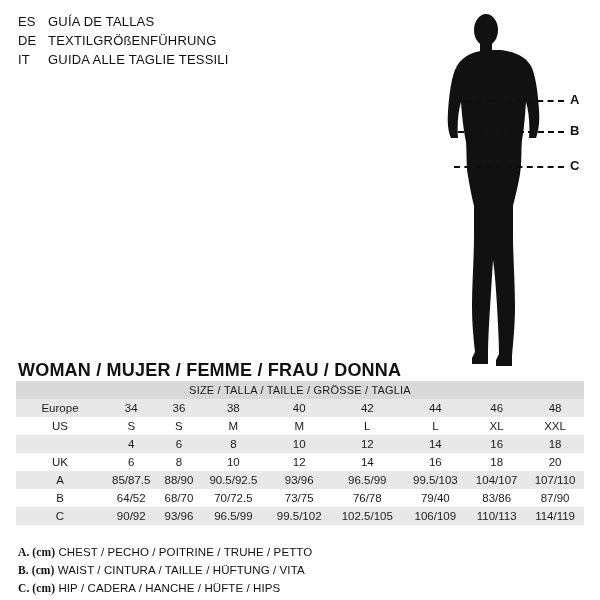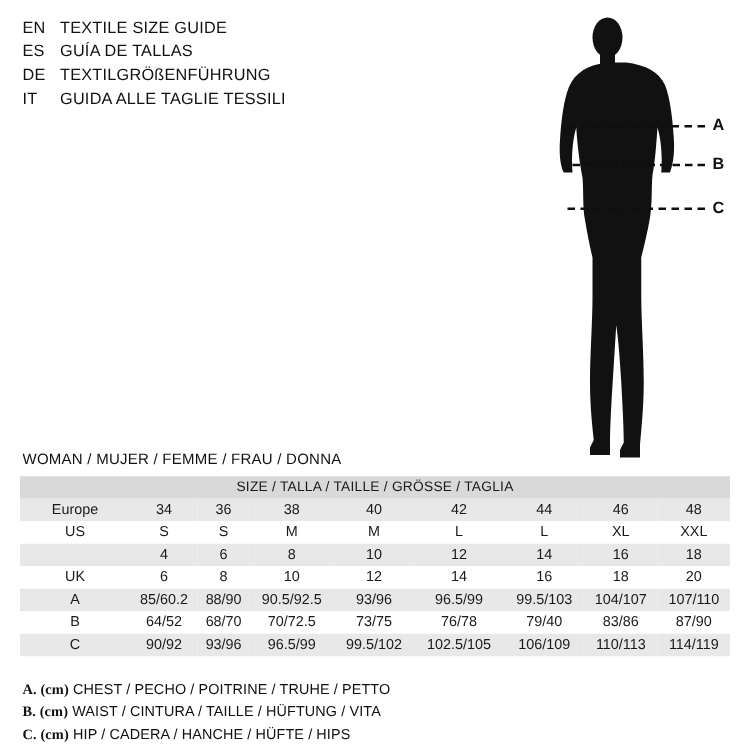--- a/index.html
+++ b/index.html
@@ -63,22 +63,22 @@
     font-size: 13px;
     font-weight: 700;
     color: #111;
   }
 
   
   .woman-title {
     position: absolute;
     left: 18px;
     top: 360px;
-    font-size: 12px;
-    font-weight: 400;
+    font-size: 18px;
+    font-weight: 700;
     letter-spacing: 0.2px;
     color: #111;
   }
 
   
   .table-wrap {
     position: absolute;
     left: 16px;
     top: 381px;
     width: 568px;
@@ -128,24 +128,20 @@
     color: #111;
   }
   .legend-row b { font-weight: 700; font-family: Liberation Serif, serif; }
 </style>
 </head>
 <body>
 
 <div class="page">
 
   <div class="lang-block">
-    <div class="lang-row">
-      <span class="lang-code">EN</span>
-      <span class="lang-text">TEXTILE SIZE GUIDE</span>
-    </div>
     <div class="lang-row">
       <span class="lang-code">ES</span>
       <span class="lang-text">GUÍA DE TALLAS</span>
     </div>
     <div class="lang-row">
       <span class="lang-code">DE</span>
       <span class="lang-text">TEXTILGRÖßENFÜHRUNG</span>
     </div>
     <div class="lang-row">
       <span class="lang-code">IT</span>
@@ -256,21 +252,21 @@
           <td>10</td>
           <td>12</td>
           <td>14</td>
           <td>16</td>
           <td>18</td>
           <td>20</td>
         </tr>
 
         <tr class="row-shade">
           <td class="col-label">A</td>
-          <td>85/60.2</td>
+          <td>85/87.5</td>
           <td>88/90</td>
           <td>90.5/92.5</td>
           <td>93/96</td>
           <td>96.5/99</td>
           <td>99.5/103</td>
           <td>104/107</td>
           <td>107/110</td>
         </tr>
 
         <tr class="row-plain">

